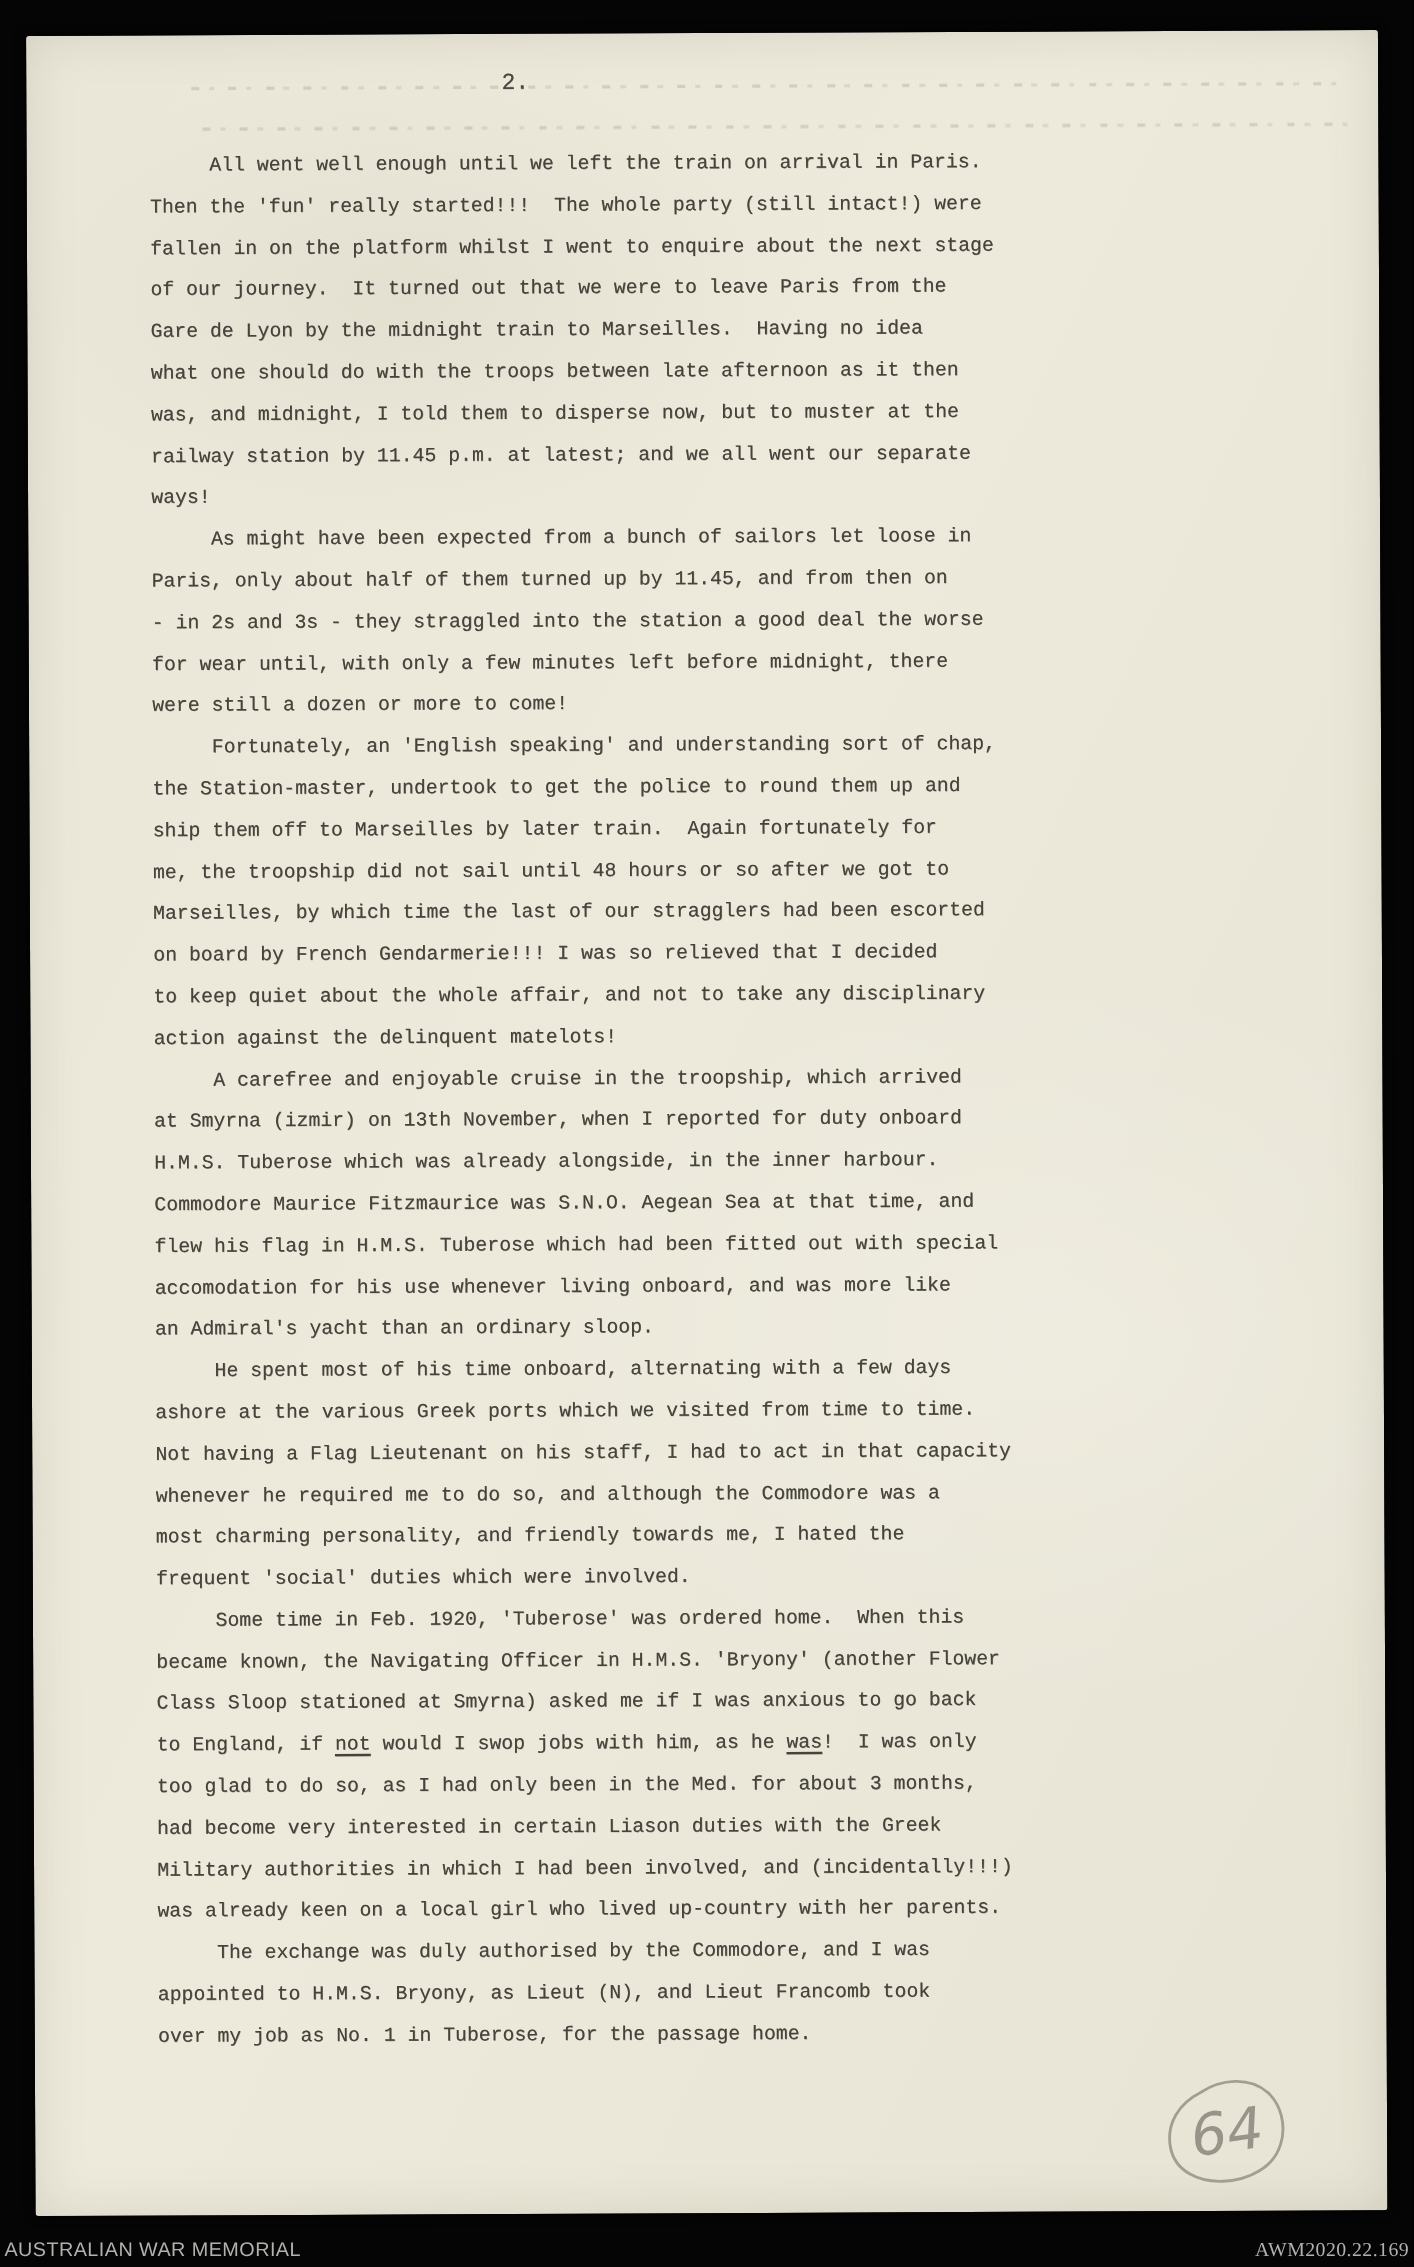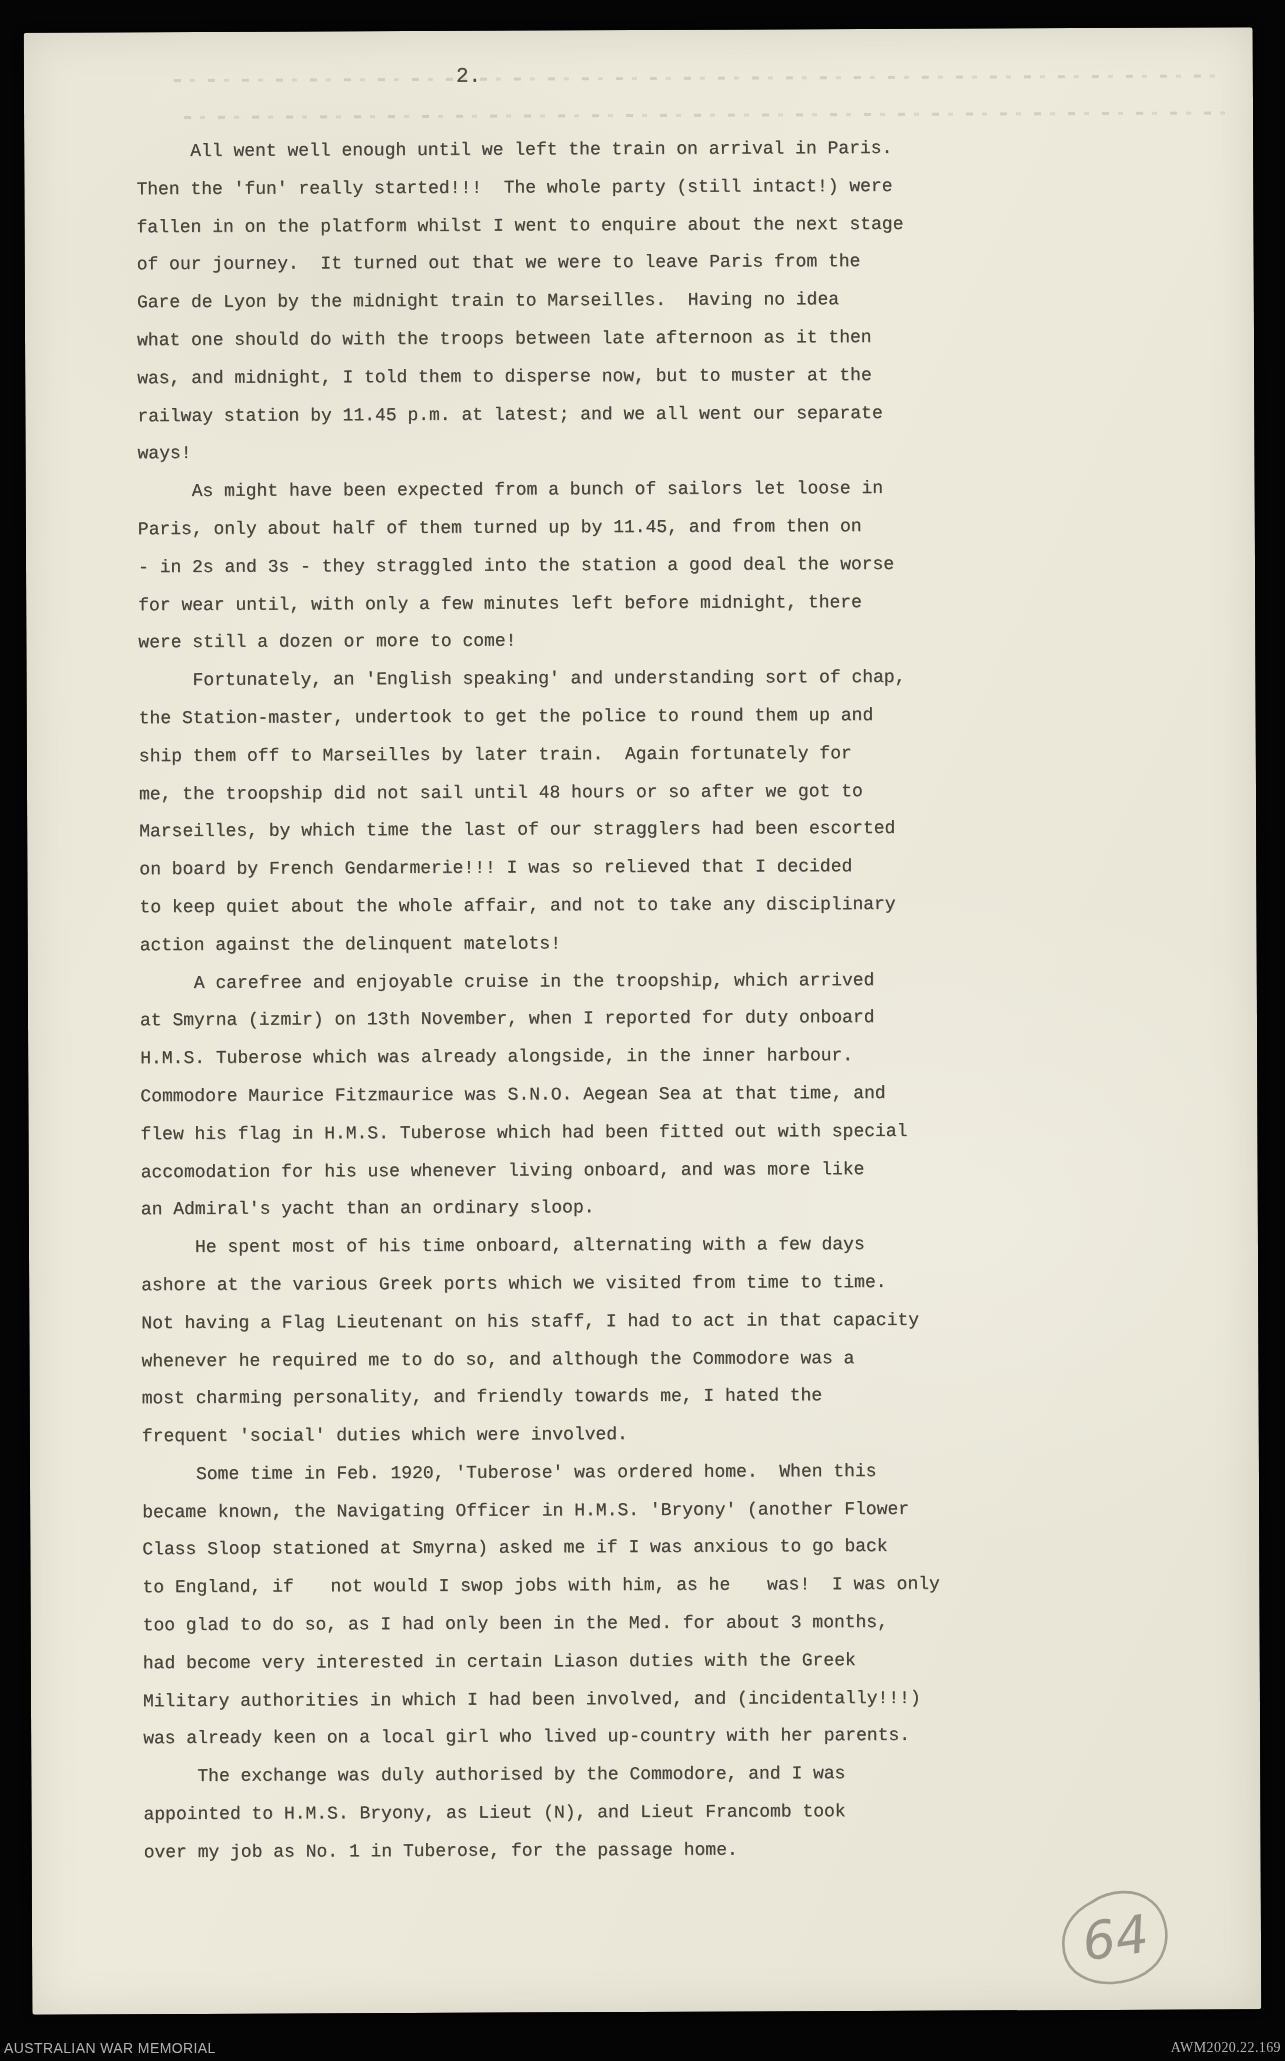--- a/index.html
+++ b/index.html
@@ -53,35 +53,35 @@
     top: 101px;
     font-family: "Liberation Mono", "DejaVu Sans Mono", monospace;
     font-size: 18px;
     line-height: 37.8px;
     color: #45433b;
     white-space: pre;
     text-shadow: 0.35px 0.35px 0.45px rgba(62,58,50,0.55);
   }
   .typed-line { height: 37.8px; }
   .u {
+    text-decoration: underline;
     text-underline-offset: 4px;
     text-decoration-thickness: 1.5px;
-    margin-left: 26px;
   }
   .pencil-annotation {
     position: absolute;
     left: 1026px;
     top: 1860px;
     width: 116px;
     height: 102px;
   }
   .footer-label {
     position: absolute;
     bottom: 5px;
-    font-size: 14px;
+    font-size: 18px;
     letter-spacing: 0.4px;
     color: #b2b1ae;
   }
   .footer-label.left { left: 4px; }
   .footer-label.right { right: 4px; font-family: Liberation Serif, serif; }
 </style>
 </head>
 <body>
 
 <div class="scan">

